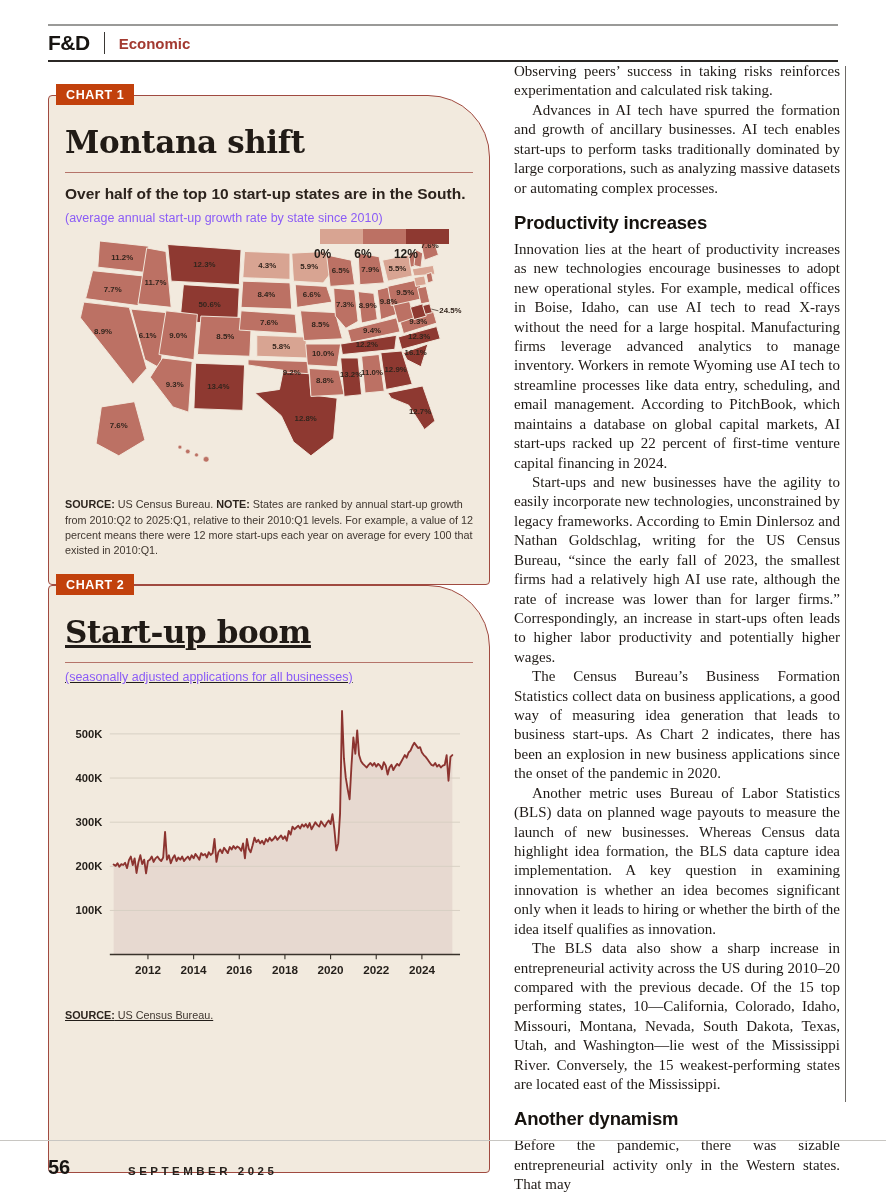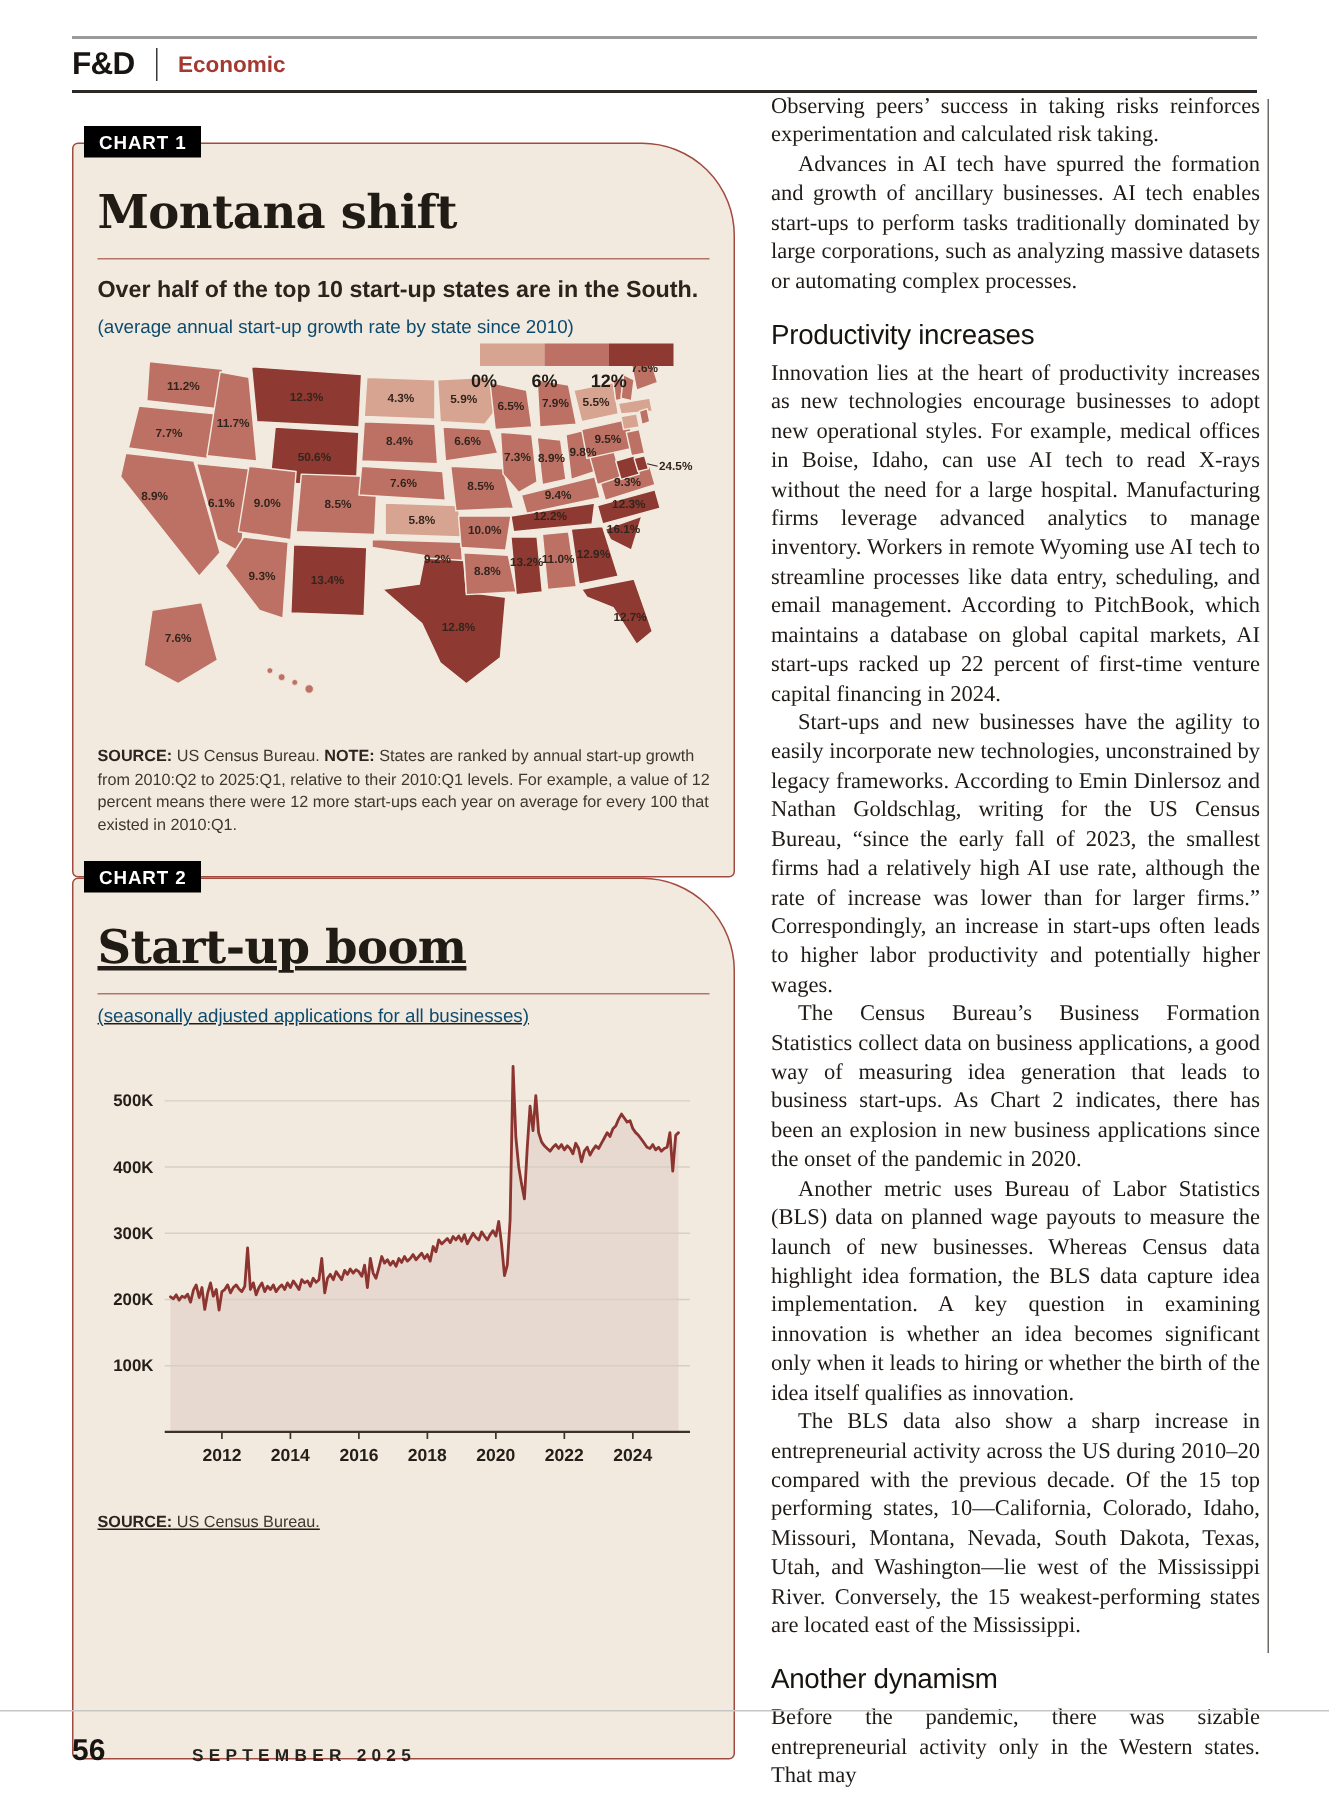--- a/index.html
+++ b/index.html
@@ -11,25 +11,25 @@
   .vrule-right{position:absolute;left:845px;top:66px;width:1px;height:1036px;background:#6e6b67;}
 
   .masthead{position:absolute;left:48px;top:31px;display:flex;align-items:center;gap:14px;}
   .brand{font-weight:bold;font-size:21px;letter-spacing:-0.5px;color:#171411;}
   .brand-divider{width:1px;height:22px;background:#3a3734;}
   .section-label{font-weight:bold;font-size:15px;color:#a33a31;}
 
   .left-col{position:absolute;left:48px;top:95px;width:442px;}
 
   .panel{position:relative;background:#f2eade;border:1.4px solid #a04a40;border-radius:4px 62px 4px 4px;padding:20px 14px 10px 14px;box-sizing:border-box;}
-  .panel-badge{position:absolute;top:-12px;left:7px;background:#000000;color:#fff;font-weight:bold;font-size:12.5px;letter-spacing:0.6px;padding:4px 10px 3px 10px;}
+  .panel-badge{position:absolute;top:-12px;left:7px;background:#c2410c;color:#fff;font-weight:bold;font-size:12.5px;letter-spacing:0.6px;padding:4px 10px 3px 10px;}
   .panel-title{font-family:"DejaVu Serif","Liberation Serif",serif;font-size:31px;font-weight:600;letter-spacing:-0.4px;color:#211b16;margin:8px 0 0 2px;}
   .panel-divider{height:1px;background:#b5746a;margin:12px 2px 0 2px;}
   .panel-subtitle{font-weight:bold;font-size:15.5px;line-height:1.32;color:#2c231d;margin:11px 0 0 2px;}
-  .panel-unit{font-size:12.5px;color:#0c4a6e;margin:7px 0 0 2px;}
+  .panel-unit{font-size:12.5px;color:#8b5cf6;margin:7px 0 0 2px;}
   .panel-source{font-size:10.8px;line-height:1.42;color:#3f362f;margin:8px 0 0 2px;}
   .panel-source b{color:#2c241e;}
 
   #chart1{height:490px;width:442px;}
   #chart2{height:588px;width:442px;text-decoration:underline;}
 
   .map-wrap{position:relative;width:100%;height:262px;margin-top:2px;}
   .map-wrap svg{position:absolute;left:0;top:0;width:100%;height:100%;}
 
   .legend{position:absolute;top:2px;right:26px;width:129px;}
@@ -39,21 +39,21 @@
   .legend-labels .l0{position:absolute;left:0;transform:translateX(-35%);}
   .legend-labels .l1{position:absolute;left:33.3%;transform:translateX(-50%);}
   .legend-labels .l2{position:absolute;left:66.6%;transform:translateX(-50%);}
 
   .linechart-wrap{position:relative;width:100%;height:308px;margin-top:8px;}
   .linechart-wrap svg{position:absolute;left:0;top:0;width:100%;height:100%;}
 
   .right-col{position:absolute;left:514px;top:62px;width:326px;font-family:"Liberation Serif","DejaVu Serif",serif;font-size:15px;line-height:1.295;color:#1f1a16;text-align:justify;}
   .right-col p{margin:0;}
   .right-col p.indent{text-indent:18px;}
-  .article-heading{font-family:"Liberation Sans",sans-serif;font-weight:normal;font-size:18.5px;letter-spacing:-0.2px;color:#17130f;margin:13px 0 5px 0;text-align:left;}
+  .article-heading{font-family:"Liberation Sans",sans-serif;font-weight:bold;font-size:18.5px;letter-spacing:-0.2px;color:#17130f;margin:13px 0 5px 0;text-align:left;}
 
   .footer-page{position:absolute;left:48px;top:1156px;font-weight:bold;font-size:20px;color:#171411;}
   .footer-issue{position:absolute;left:128px;top:1165px;font-weight:bold;font-size:11.5px;letter-spacing:3.5px;color:#25211d;}
 </style>
 </head>
 <body>
 
 <div class="rule-top"></div>
 <div class="masthead">
   <span class="brand">F&amp;D</span>

